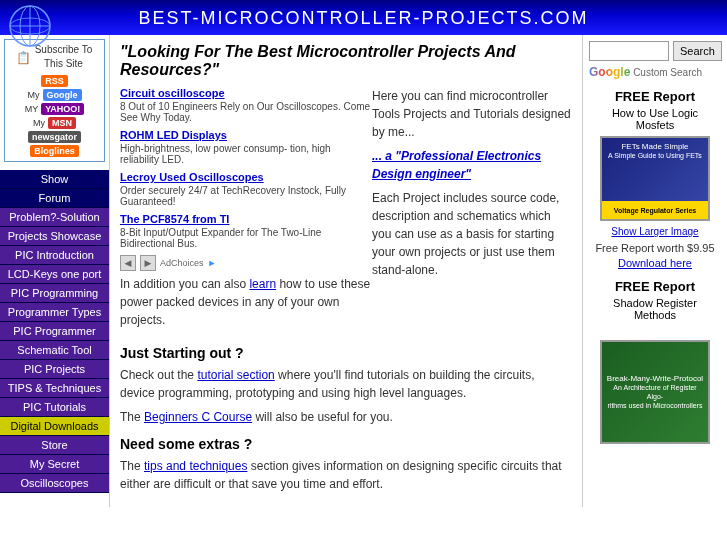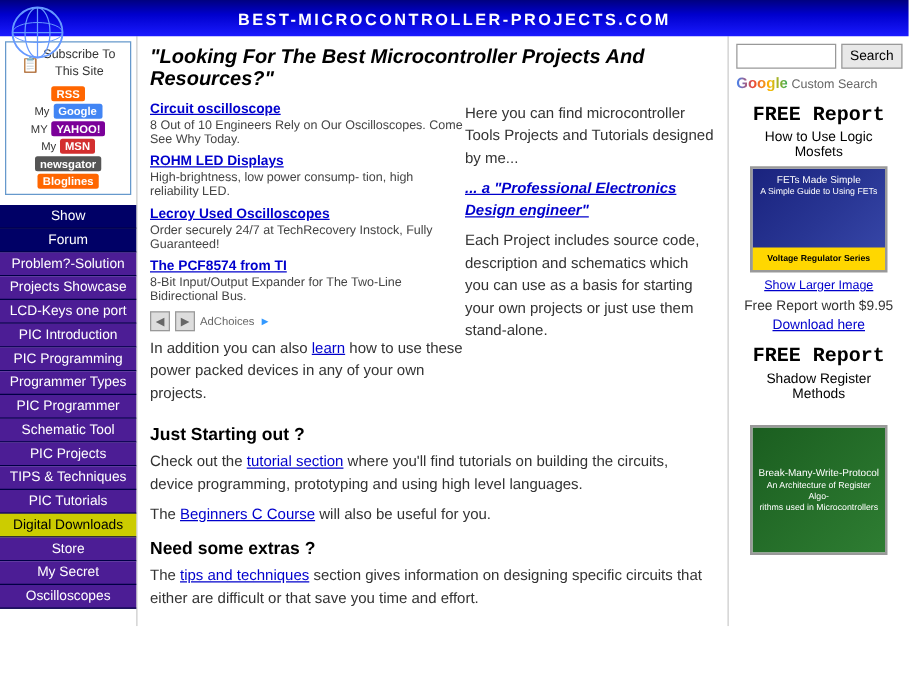--- a/index.html
+++ b/index.html
@@ -7,22 +7,22 @@
 
     
     #header {
       background: linear-gradient(180deg, #000080 0%, #0000cd 40%, #1a1aff 100%);
       text-align: center;
       padding: 8px 0 6px 0;
       position: relative;
     }
     #header .site-title {
       color: #fff;
-      font-size: 13px;
-      font-weight: bold;
+      font-size: 18px;
+      font-weight: normal;
       letter-spacing: 2px;
       text-transform: uppercase;
     }
 
     
     #main-wrapper {
       display: flex;
       width: 727px;
     }
 
@@ -211,25 +211,24 @@
       background: linear-gradient(90deg, #4285f4 0%, #ea4335 33%, #fbbc05 66%, #34a853 100%);
       -webkit-background-clip: text;
       -webkit-text-fill-color: transparent;
       background-clip: text;
     }
     .report-section {
       text-align: center;
       margin-bottom: 10px;
     }
     .report-title {
-      font-size: 16px;
+      font-size: 13px;
       font-weight: bold;
       color: #000;
       margin-bottom: 3px;
-      font-family: Liberation Mono, monospace;
     }
     .report-subtitle {
       font-size: 11px;
       color: #000;
     }
     .book-cover {
       width: 110px;
       height: 85px;
       background: linear-gradient(135deg, #1a237e 0%, #283593 50%, #3949ab 100%);
       border: 2px solid #999;
@@ -344,22 +343,22 @@
           <span class="icon-badge blog-badge">Bloglines</span>
         </div>
       </div>
     </div>
 
     <nav id="nav-menu">
       <a class="nav-item dark">Show</a>
       <a class="nav-item dark">Forum</a>
       <a class="nav-item medium">Problem?-Solution</a>
       <a class="nav-item medium">Projects Showcase</a>
+      <a class="nav-item medium">PIC Introduction</a>
       <a class="nav-item medium">LCD-Keys one port</a>
-      <a class="nav-item medium">PIC Introduction</a>
       <a class="nav-item medium">PIC Programming</a>
       <a class="nav-item medium">Programmer Types</a>
       <a class="nav-item medium">PIC Programmer</a>
       <a class="nav-item medium">Schematic Tool</a>
       <a class="nav-item medium">PIC Projects</a>
       <a class="nav-item medium">TIPS &amp; Techniques</a>
       <a class="nav-item medium">PIC Tutorials</a>
       <a class="nav-item yellow">Digital Downloads</a>
       <a class="nav-item medium">Store</a>
       <a class="nav-item medium">My Secret</a>

